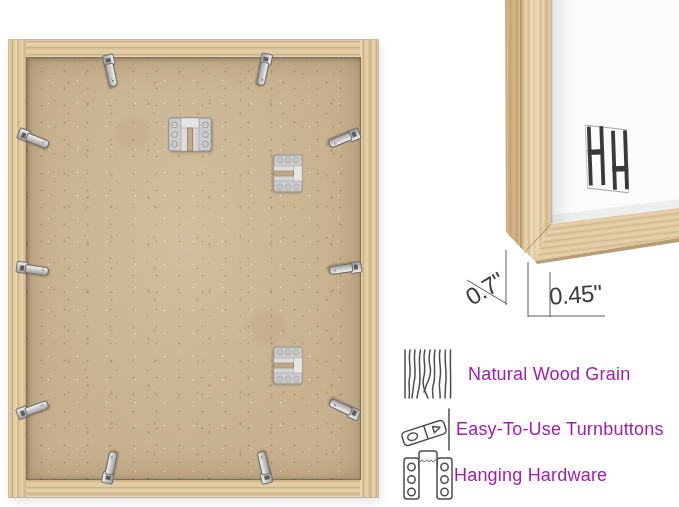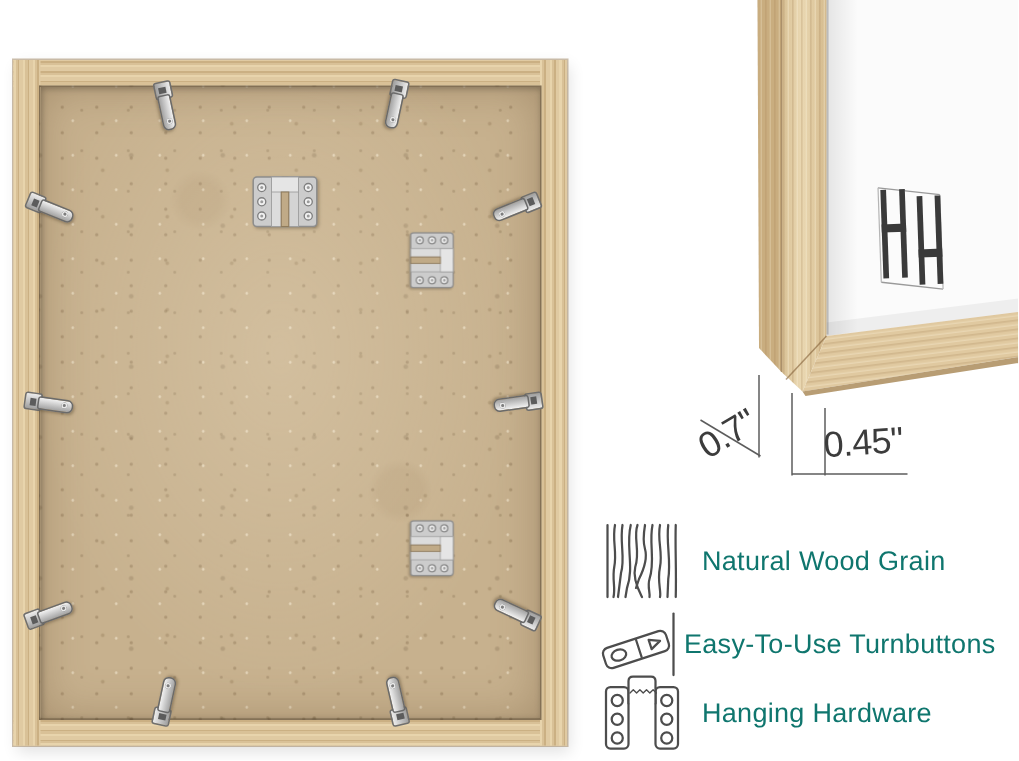--- a/index.html
+++ b/index.html
@@ -53,27 +53,27 @@
 
   .hw{position:absolute;z-index:3;filter:drop-shadow(1px 1px 1px rgba(70,55,35,.35));}
 
   
   .corner-photo{position:absolute;left:440px;top:0;z-index:1;}
   .dim-text{font-family:"Liberation Sans",sans-serif;font-size:24px;fill:#3c3c3c;letter-spacing:-0.5px;}
 
   
   .feat-row{position:absolute;display:flex;align-items:center;z-index:2;}
   .feat-icon{flex:0 0 auto;display:block;}
-  .feat-label{color:#0f766e;font-size:18px;letter-spacing:.2px;white-space:nowrap;}
+  .feat-label{color:#a21caf;font-size:18px;letter-spacing:.2px;white-space:nowrap;}
   .f1{left:402px;top:348px;height:52px;}
   .f1 .feat-label{margin-left:14px;}
   .f2{left:398px;top:404px;height:50px;}
   .f2 .feat-label{}
   .f3{left:402px;top:448px;height:54px;}
-  .f3 .feat-label{margin-left:14px;}
+  .f3 .feat-label{}
   .icon-stroke{fill:none;stroke:#4d4d4d;stroke-width:1.5;stroke-linecap:round;stroke-linejoin:round;}
 </style>
 </head>
 <body>
 
 <div id="canvas">
 
   <div class="back-photo">
     <div class="wood wood-top"></div>
     <div class="wood wood-bottom"></div>

